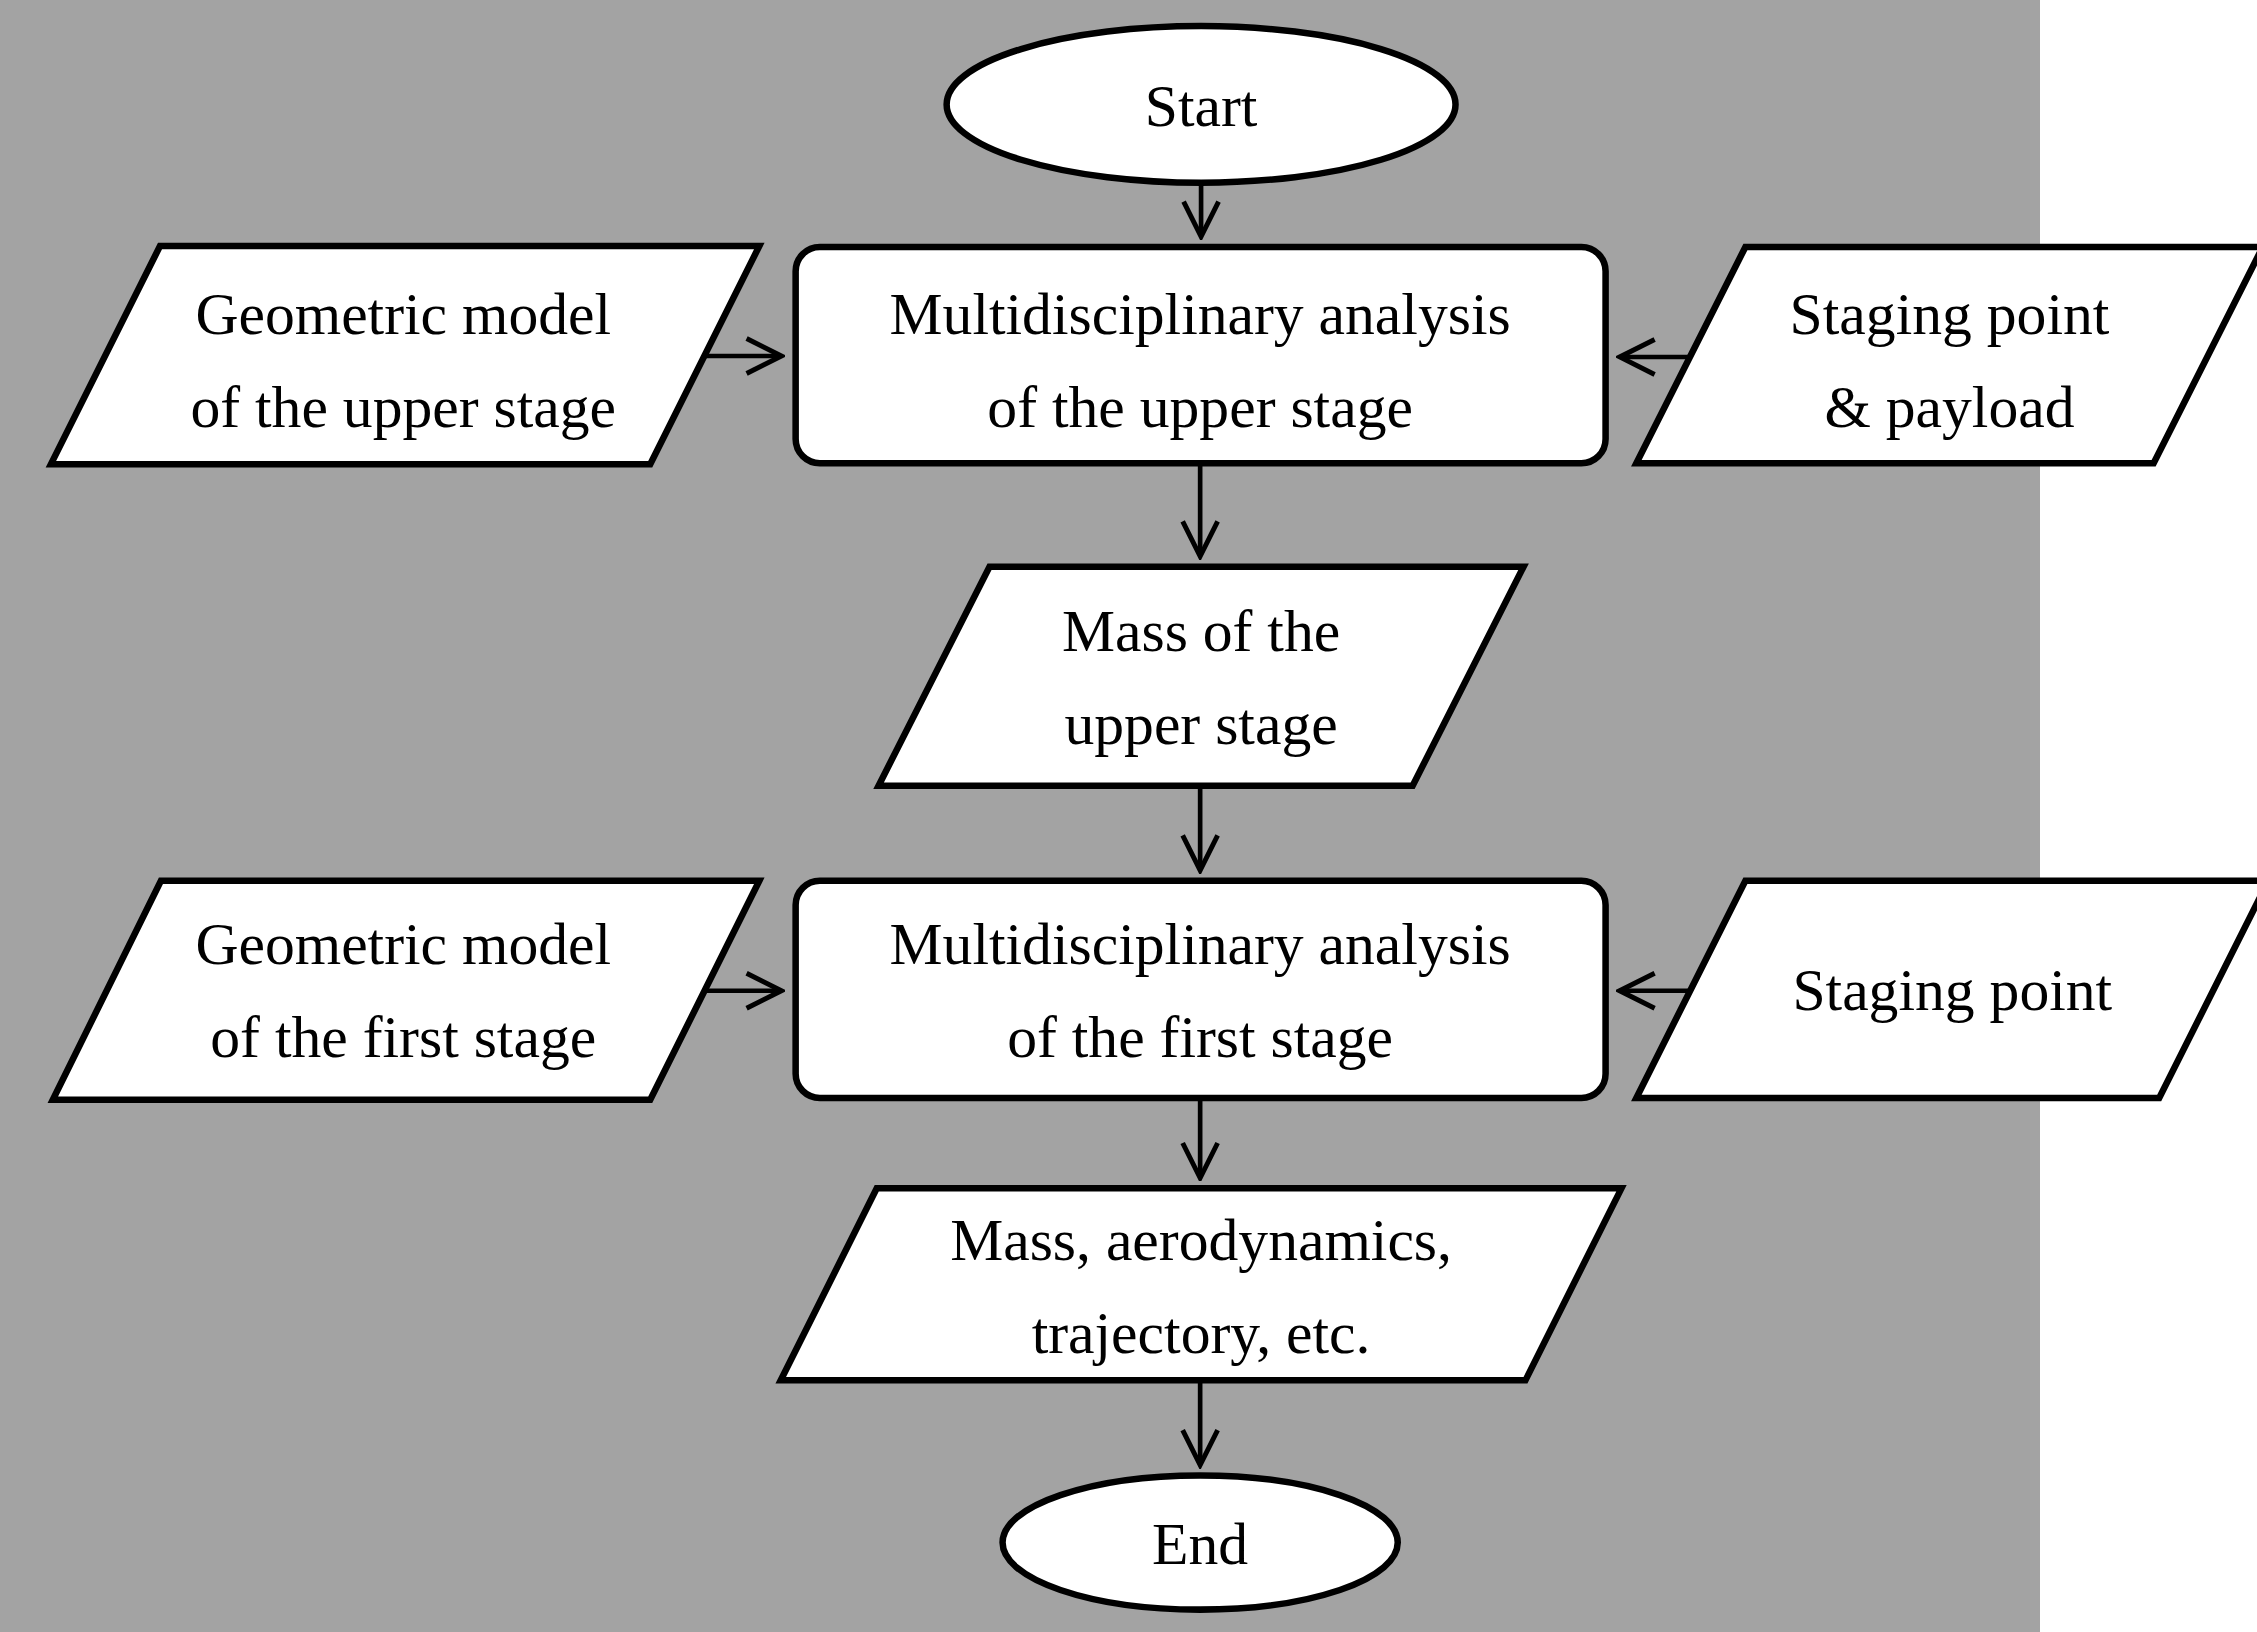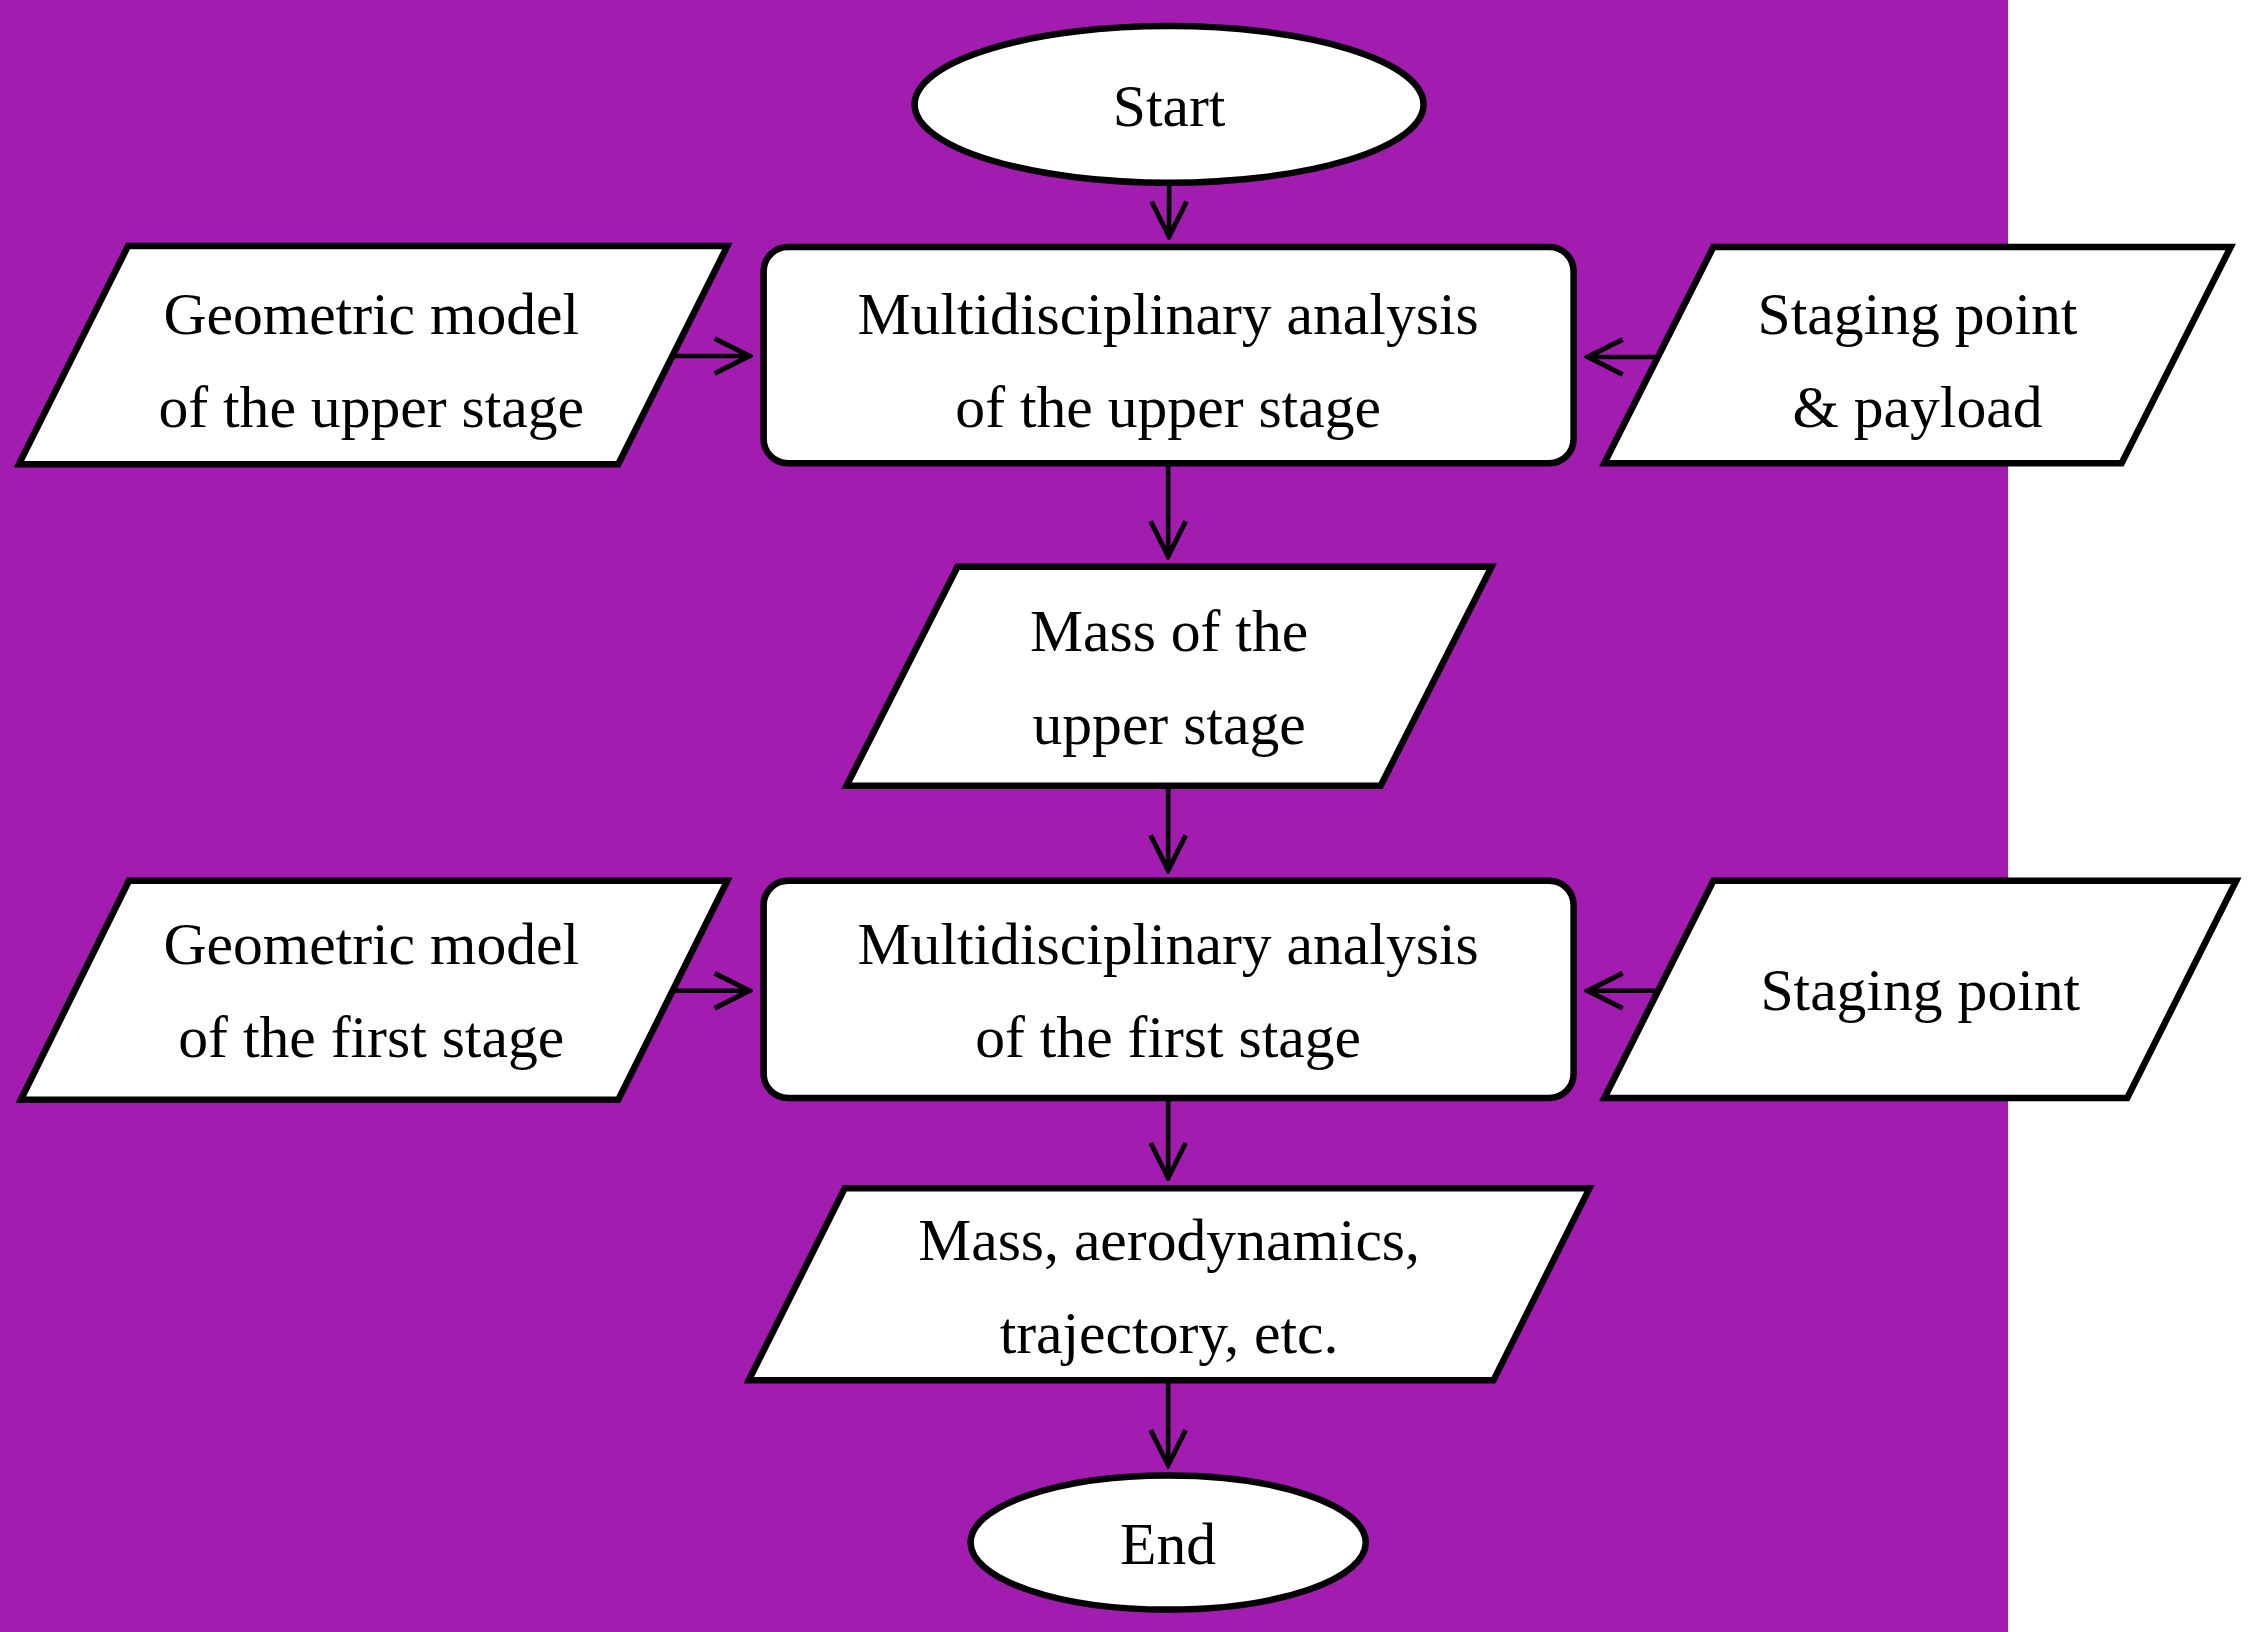--- a/index.html
+++ b/index.html
@@ -3,22 +3,23 @@
 <meta charset="utf-8">
 <style>
   html, body {
     margin: 0;
     padding: 0;
     background: #ffffff;
   }
   .canvas {
     width: 2008px;
     height: 1632px;
-    background: #a21caf;
+    background: #a3a3a3;
     position: relative;
+    padding-left: 32px;
   }
   svg { display: block; }
   .shape {
     fill: #ffffff;
     stroke: #000000;
     stroke-width: 7;
   }
   .edge {
     fill: none;
     stroke: #000000;

